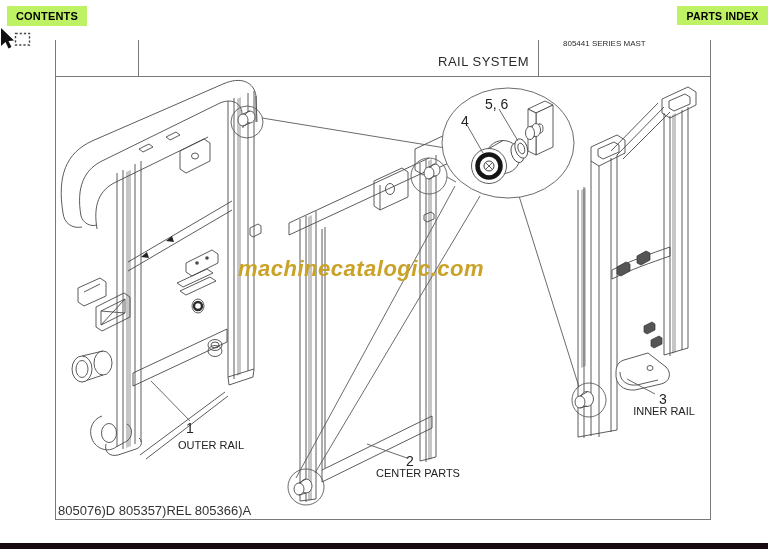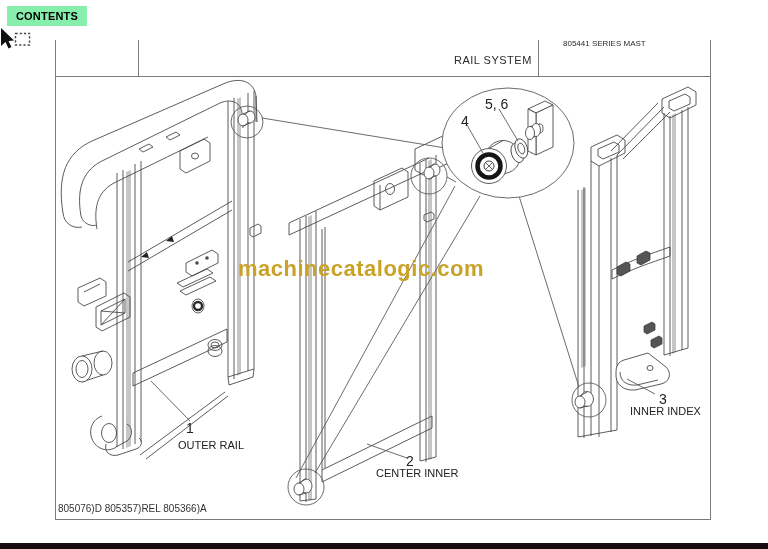--- a/index.html
+++ b/index.html
@@ -1,29 +1,29 @@
 <!DOCTYPE html>
 <html><head>
 <meta charset="utf-8">
 <style>
   html,body{margin:0;padding:0;background:#ffffff;}
   .page{position:relative;width:768px;height:549px;background:#ffffff;overflow:hidden;
         font-family:"Liberation Sans", sans-serif;}
-  .btn{position:absolute;top:6px;height:20px;background:#86efac;color:#000;
+  .btn{position:absolute;top:6px;height:20px;background:#bef264;color:#000;
        display:flex;align-items:center;justify-content:center;
        font-size:11px;font-weight:bold;letter-spacing:.2px;cursor:pointer;}
   .btn-contents{left:7px;width:80px;}
   .btn-parts{right:0;width:91px;height:19px;font-size:10.5px;}
   .t{position:absolute;color:#2b2b2b;white-space:nowrap;}
   .series{left:547px;top:39px;font-size:8px;padding-left:16px;}
-  .title{left:454px;top:54px;font-size:11px;letter-spacing:.5px;}
+  .title{left:438px;top:54px;font-size:13px;letter-spacing:.5px;}
   .num{font-size:14px;color:#222;}
   .rail-label{font-size:11px;color:#222;text-align:center;}
-  .watermark{left:238px;top:256px;font-size:22px;font-weight:bold;color:#c9a227;letter-spacing:.5px;}
-  .footer-doc{left:58px;top:503px;font-size:10px;color:#333;}
+  .watermark{left:238px;top:256px;font-size:22px;font-weight:bold;color:#c9a227;letter-spacing:.5px;font-style:italic;}
+  .footer-doc{left:58px;top:503px;font-size:13px;color:#333;}
   .bottom-bar{position:absolute;left:0;bottom:0;width:768px;height:6px;background:#170a10;}
   svg{position:absolute;left:0;top:0;}
   .ln{stroke:#4a4a4a;stroke-width:.9;fill:none;}
   .lt{stroke:#5a5a5a;stroke-width:.9;fill:none;}
   .tb{stroke:#7a7a7a;stroke-width:1;fill:none;}
   .strip{fill:#c6c6c6;stroke:none;}
   .wh{fill:#ffffff;}
 </style>
 </head>
 <body>
@@ -189,34 +189,35 @@
       <ellipse class="ln wh" cx="540" cy="128.5" rx="3" ry="4.5"></ellipse>
       <ellipse class="ln wh" cx="536" cy="130" rx="4.5" ry="6.5"></ellipse>
       <ellipse class="ln wh" cx="530" cy="133" rx="4.5" ry="6.5"></ellipse>
 
       <path class="lt" d="M467,125 L483,153"></path>
       <path class="lt" d="M499,109 L518,141"></path>
     </g>
   </svg>
 
   <div class="btn btn-contents">CONTENTS</div>
+  <div class="btn btn-parts">PARTS INDEX</div>
 
   <div class="t series">805441 SERIES MAST</div>
   <div class="t title">RAIL SYSTEM</div>
 
   <div class="t watermark">machinecatalogic.com</div>
 
   <div class="t num" style="left:186px;top:420px;">1</div>
   <div class="t rail-label" style="left:175px;top:439px;width:72px;">OUTER RAIL</div>
 
   <div class="t num" style="left:406px;top:453px;">2</div>
-  <div class="t rail-label" style="left:376px;top:467px;width:74px;">CENTER INNER</div>
+  <div class="t rail-label" style="left:376px;top:467px;width:74px;">CENTER PARTS</div>
 
   <div class="t num" style="left:659px;top:391px;">3</div>
-  <div class="t rail-label" style="left:630px;top:405px;width:68px;">INNER INDEX</div>
+  <div class="t rail-label" style="left:630px;top:405px;width:68px;">INNER RAIL</div>
 
   <div class="t num" style="left:461px;top:113px;">4</div>
   <div class="t num" style="left:485px;top:96px;">5, 6</div>
 
   <div class="t footer-doc">805076)D 805357)REL 805366)A</div>
   <div class="bottom-bar"></div>
 
 </div>
 
 </body></html>

